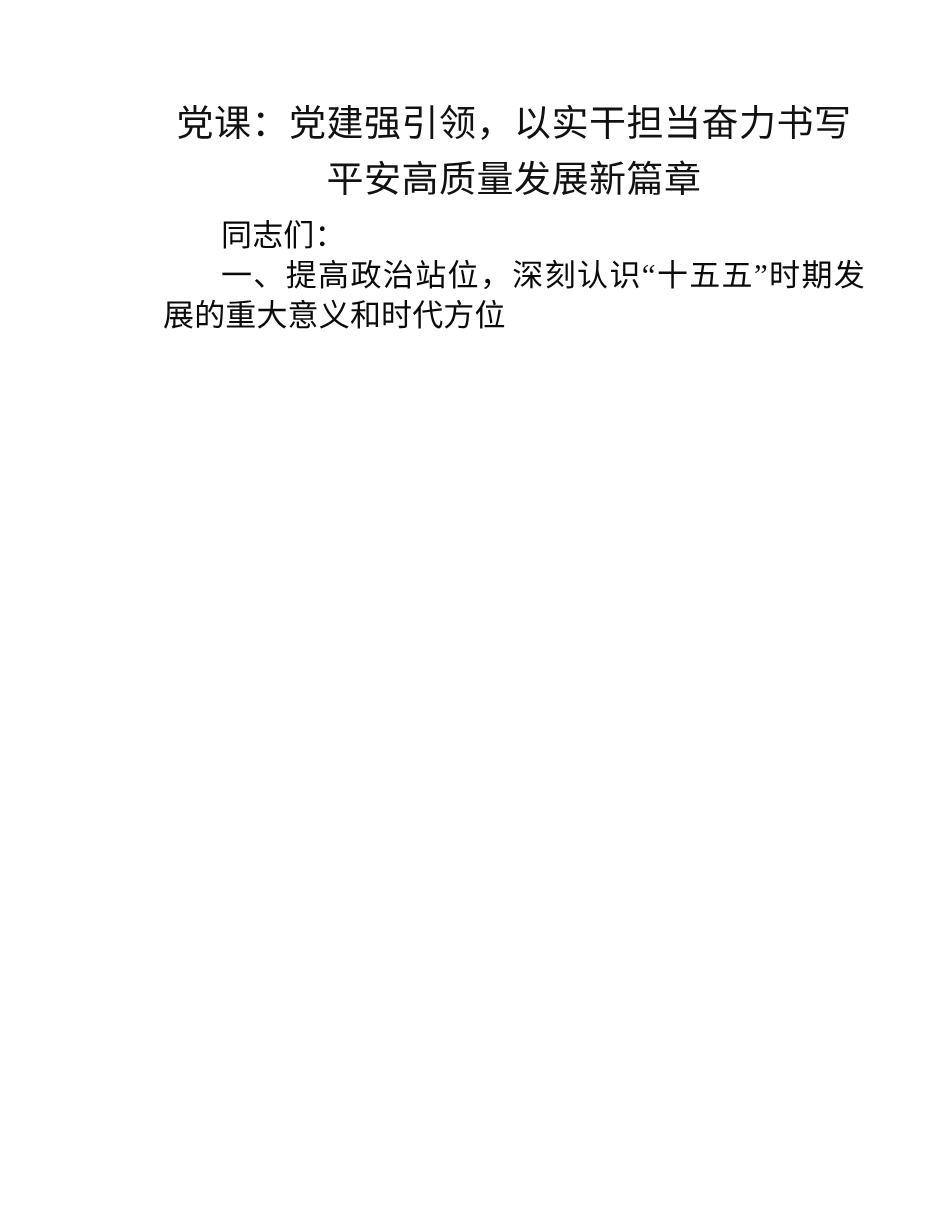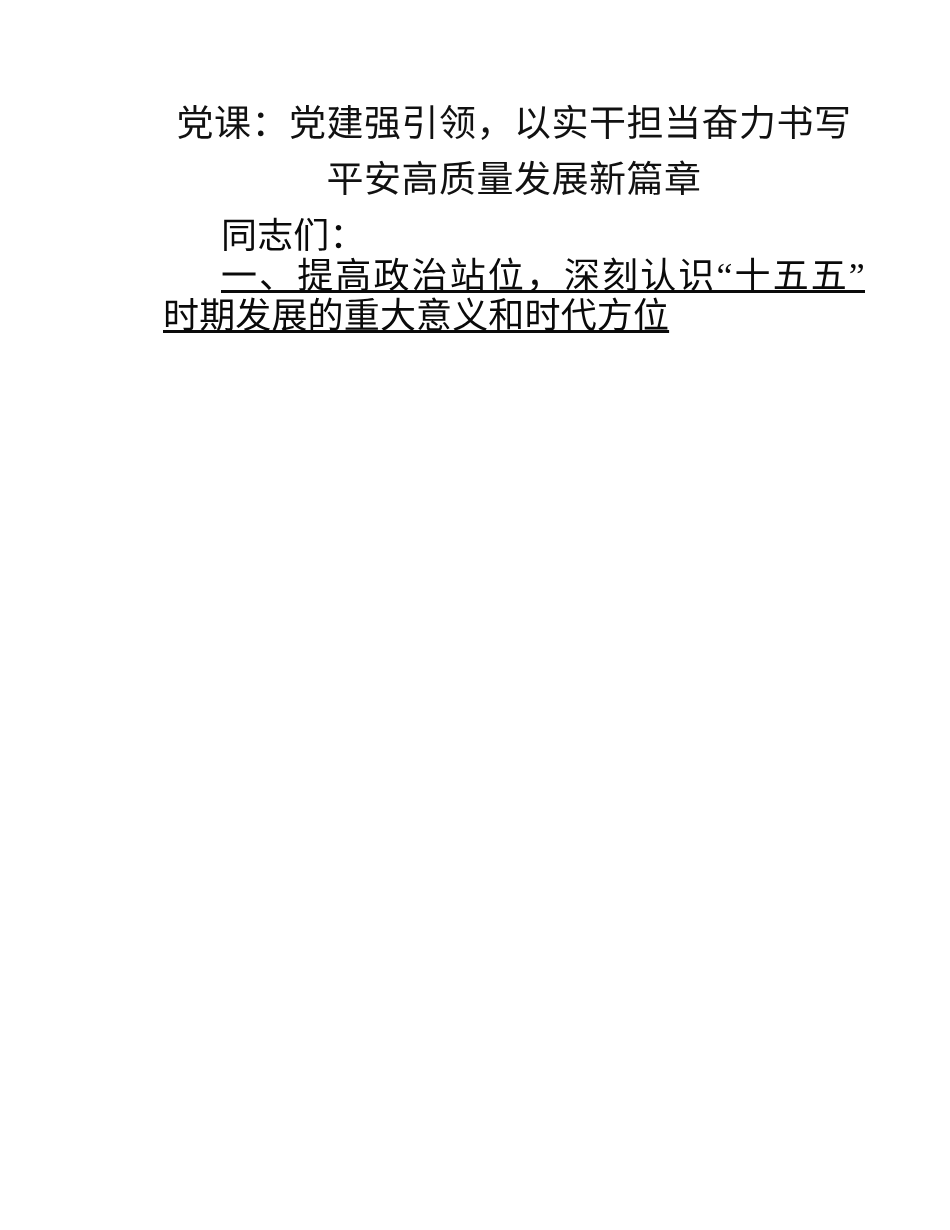--- a/index.html
+++ b/index.html
@@ -42,36 +42,35 @@
     text-align: center;
     letter-spacing: 0.5px;
     margin: 0 0 8px 0;
     padding: 0;
     color: #111111;
   }
 
   
   .para {
     font-family: "Liberation Serif", "DejaVu Serif", serif;
-    font-size: 36px;
+    font-size: 31px;
     line-height: 40px;
     margin: 0;
     padding: 0;
     text-align: justify;
     text-justify: inter-ideograph;
     letter-spacing: 0.15px;
     color: #0a0a0a;
     word-break: break-all;
   }
   .para.indent {
     text-indent: 58px;
   }
   .para.heading {
     text-indent: 58px;
-    text-decoration: underline;
   }
 
   
   .salutation {
     text-indent: 58px;
   }
 </style>
 </head>
 <body>
 

